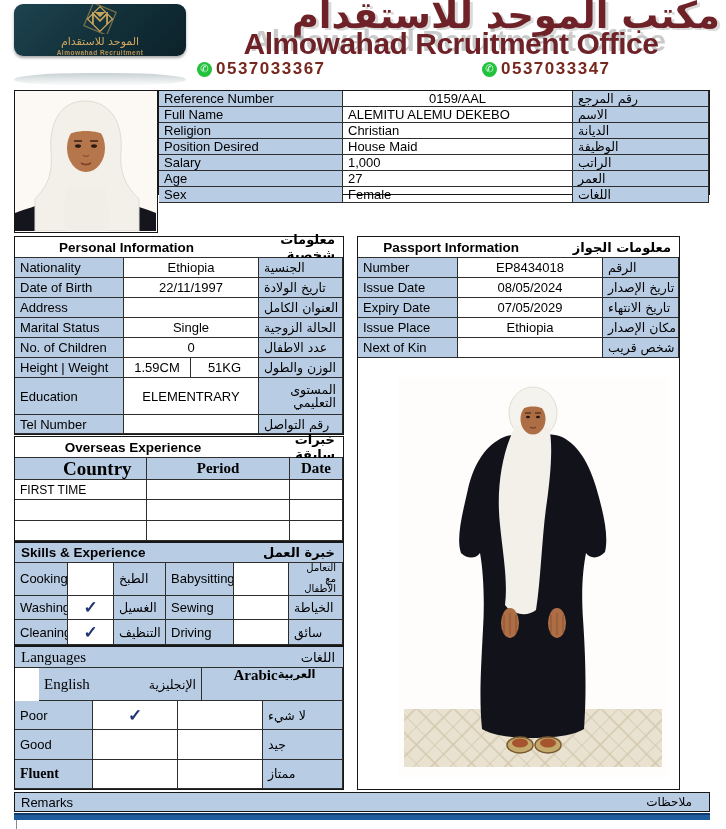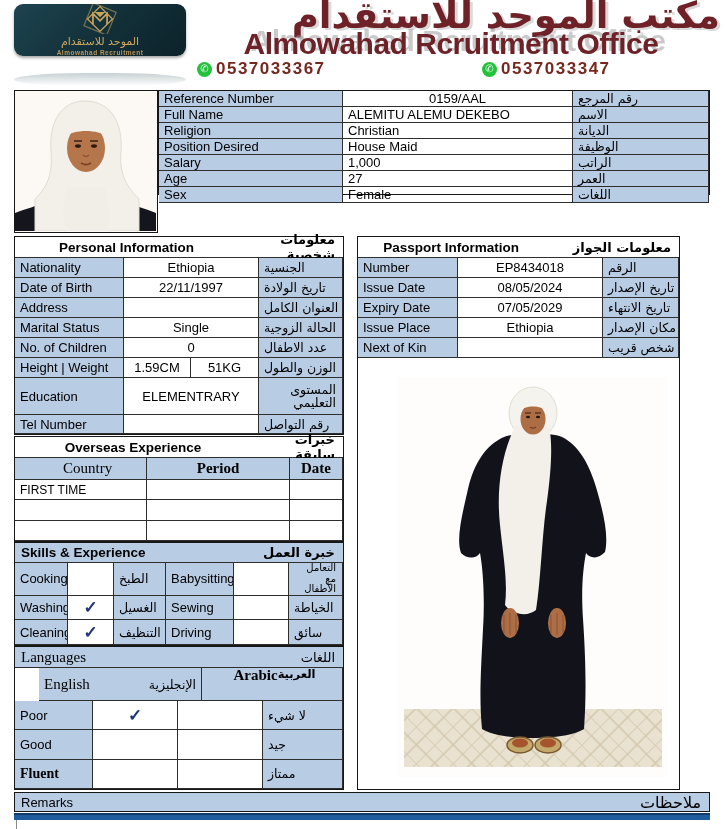--- a/index.html
+++ b/index.html
@@ -263,21 +263,21 @@
       <ellipse cx="150" cy="366" rx="8" ry="4.5" fill="#a5542e"></ellipse>
     </svg>
   </div>
 
   <div class="abs panel grid" id="overseas">
     <div class="title-row">
       <span class="t-en" style="flex:0 0 72%;text-align:center;">Overseas Experience</span>
       <span class="t-ar">خبرات سابقة</span>
     </div>
     <div class="ov-row">
-      <div class="cell blue serif" style="font-weight:normal;font-size:15px;padding-left:48px;">Country</div>
+      <div class="cell blue serif" style="font-weight:bold;font-size:19px;padding-left:48px;">Country</div>
       <div class="cell blue serif center" style="font-weight:bold;font-size:15px;">Period</div>
       <div class="cell blue serif center" style="font-weight:bold;font-size:15px;">Date</div>
     </div>
     <div class="ov-row">
       <div class="cell" style="font-size:12px;">FIRST TIME</div>
       <div class="cell"></div>
       <div class="cell"></div>
     </div>
     <div class="ov-row">
       <div class="cell"></div>
@@ -352,18 +352,18 @@
     <div class="lg-row">
       <div class="cell blue serif" style="font-weight:bold;font-size:14px;">Fluent</div>
       <div class="cell center check"></div>
       <div class="cell center check"></div>
       <div class="cell blue ar">ممتاز</div>
     </div>
   </div>
 
   <div class="abs blue" id="remarks" style="border:1px solid #171717;">
     <span style="font-size:13px;padding-left:6px;">Remarks</span>
-    <span class="ar" style="margin-left:auto;padding-right:8px;font-size:16px;">ملاحظات</span>
+    <span class="ar" style="margin-left:auto;padding-right:17px;font-size:12px;">ملاحظات</span>
   </div>
   <div class="abs" id="bottom-bar"></div>
   <div class="abs" id="left-stub"></div>
 
 </div>
 
 </body></html>

